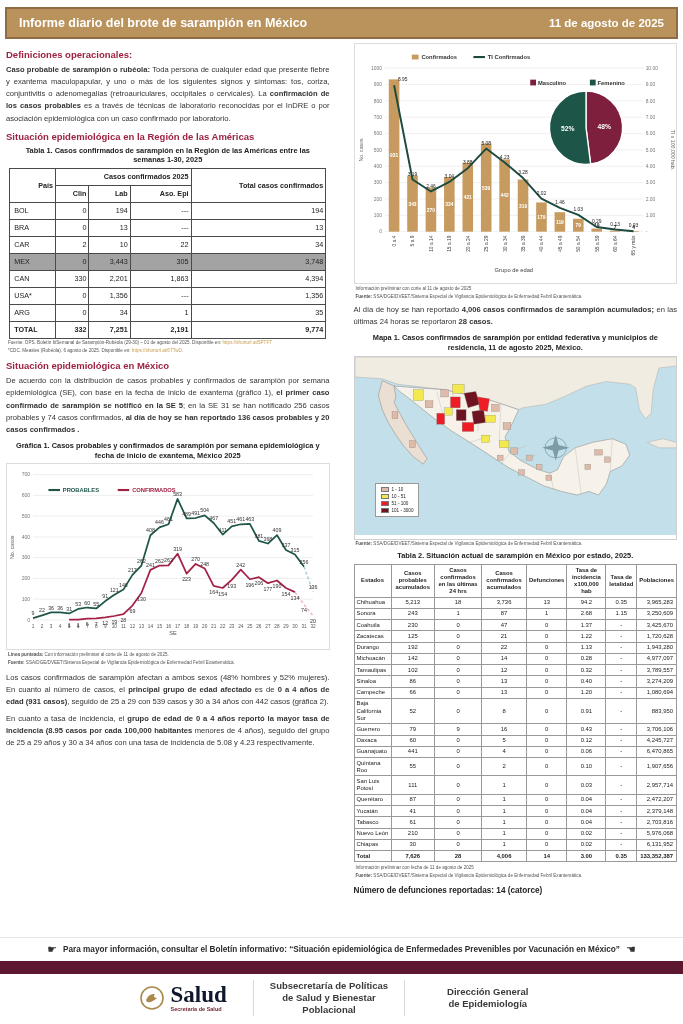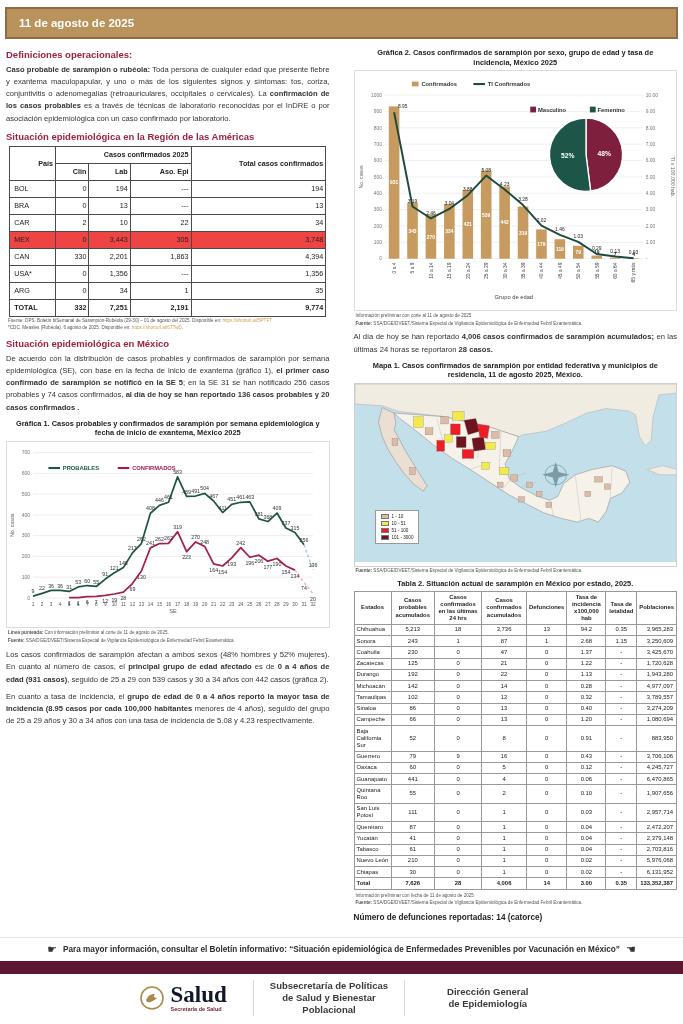--- a/index.html
+++ b/index.html
@@ -18,21 +18,21 @@
   p.body{font-size:7.6px;line-height:1.6;text-align:justify;margin-bottom:5px;color:#333}
   .b{font-weight:bold}
   .lnk{color:#C99D4F}
   .cap{font-size:7.4px;font-weight:bold;text-align:center;color:#222;margin:3px 8px 3px 8px;line-height:1.3}
   .fn{font-size:4.6px;color:#555;line-height:1.45;margin:1px 2px 4px 2px}
   
   table.t1{border-collapse:collapse;width:98%;margin:0 auto;font-size:7.2px;color:#222}
   .t1 th,.t1 td{border:1px solid #4a4a4a;padding:3.5px 2px;text-align:right}
   .t1 th{font-weight:bold}
   .t1 td:first-child{text-align:left;padding-left:4px}
-  .t1 tr.hl{background:#ef4444}
+  .t1 tr.hl{background:#a3a3a3}
   .t1 tr.total td{font-weight:bold}
   
   table.t2{border-collapse:collapse;width:100%;font-size:5.9px;color:#222;margin-top:2px}
   .t2 th,.t2 td{border:0.5px solid #999;padding:1.6px 2px;text-align:center;line-height:1.2}
   .t2 th{font-weight:bold}
   .t2 td:first-child{text-align:left}
   .t2 td:last-child{text-align:right;padding-right:3px}
   .t2 tr.total td{font-weight:bold}
   .chartbox{border:0.5px solid #dcdcdc;padding:1px;margin-bottom:2px;background:#fff}
   .mapbox{border:0.5px solid #cfcfcf;margin-bottom:1px}
@@ -54,30 +54,32 @@
   .maplegend .sw{width:8px;height:5px;border:0.5px solid #777;display:inline-block}
   .maplegend .lb{font-size:4.6px;color:#222}
   .maprel{position:relative}
 </style>
 </head>
 <body>
 
 <div class="page">
 
   <div class="hdr">
+    <span class="t">Informe diario del brote de sarampión en México</span>
     <span class="d">11 de agosto de 2025</span>
   </div>
 
   <div class="content">
 
     <div class="col">
       <h3 class="sec">Definiciones operacionales:</h3>
       <p class="body"><span class="b">Caso probable de sarampión o rubéola:</span><span> Toda persona de cualquier edad que presente fiebre y exantema maculopapular, y uno o más de los siguientes signos y síntomas: tos, coriza, conjuntivitis o adenomegalias (retroauriculares, occipitales o cervicales). La </span><span class="b">confirmación de los casos probables</span><span> es a través de técnicas de laboratorio reconocidas por el InDRE o por asociación epidemiológica con un caso confirmado por laboratorio.</span></p>
 
       <h3 class="sec">Situación epidemiológica en la Región de las Américas</h3>
+      <div class="cap">Tabla 1. Casos confirmados de sarampión en la Región de las Américas entre las semanas 1-30, 2025</div>
       <table class="t1">
         <thead>
           <tr>
             <th rowspan="2">País</th>
             <th colspan="3">Casos confirmados 2025</th>
             <th rowspan="2">Total casos confirmados</th>
           </tr>
           <tr>
             <th>Clin</th>
             <th>Lab</th>
@@ -271,21 +273,20 @@
             <text x="129" y="28" font-size="6" fill="#A32045" text-anchor="start" font-family="Liberation Sans, sans-serif" font-weight="bold">CONFIRMADOS</text>
           </svg></div>
       <div class="fn"><span class="b">Línea punteada:</span><span> Con información preliminar al corte de 11 de agosto de 2025.</span></div>
       <div class="fn" style="margin-top:-3px"><span class="b">Fuente:</span><span> SSA/DGE/DVEET/Sistema Especial de Vigilancia Epidemiológica de Enfermedad Febril Exantemática.</span></div>
 
       <p class="body" style="margin-top:5px"><span>Los casos confirmados de sarampión afectan a ambos sexos (48% hombres y 52% mujeres). En cuanto al número de casos, el </span><span class="b">principal grupo de edad afectado</span><span> es de </span><span class="b">0 a 4 años de edad (931 casos)</span><span>, seguido de 25 a 29 con 539 casos y 30 a 34 años con 442 casos (gráfica 2).</span></p>
       <p class="body"><span>En cuanto a tasa de incidencia, el </span><span class="b">grupo de edad de 0 a 4 años reportó la mayor tasa de incidencia (8.95 casos por cada 100,000 habitantes</span><span> menores de 4 años), seguido del grupo de 25 a 29 años y 30 a 34 años con una tasa de incidencia de 5.08 y 4.23 respectivamente.</span></p>
     </div>
 
     <div class="col">
-      <div class="cap" style="margin-top:5px">Gráfica 2. Casos confirmados de sarampión por sexo, grupo de edad y tasa de incidencia, México 2025</div>
       <div class="chartbox" id="g2"><svg viewBox="0 0 332 242" width="100%">
             <line x1="30" y1="194" x2="298" y2="194" stroke="#E4E4E4" stroke-width="0.6"></line>
             <text x="27" y="195.8" font-size="5.1" fill="#777" text-anchor="end" font-family="Liberation Sans, sans-serif">0</text>
             <line x1="30" y1="177" x2="298" y2="177" stroke="#E4E4E4" stroke-width="0.6"></line>
             <text x="27" y="178.8" font-size="5.1" fill="#777" text-anchor="end" font-family="Liberation Sans, sans-serif">100</text>
             <line x1="30" y1="160" x2="298" y2="160" stroke="#E4E4E4" stroke-width="0.6"></line>
             <text x="27" y="161.8" font-size="5.1" fill="#777" text-anchor="end" font-family="Liberation Sans, sans-serif">200</text>
             <line x1="30" y1="143" x2="298" y2="143" stroke="#E4E4E4" stroke-width="0.6"></line>
             <text x="27" y="144.8" font-size="5.1" fill="#777" text-anchor="end" font-family="Liberation Sans, sans-serif">300</text>
             <line x1="30" y1="126" x2="298" y2="126" stroke="#E4E4E4" stroke-width="0.6"></line>

